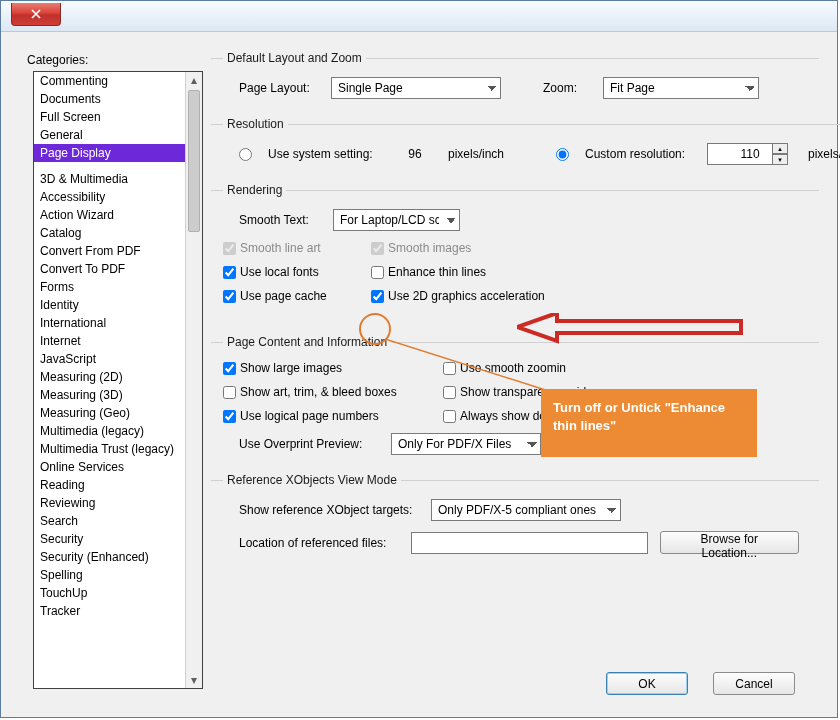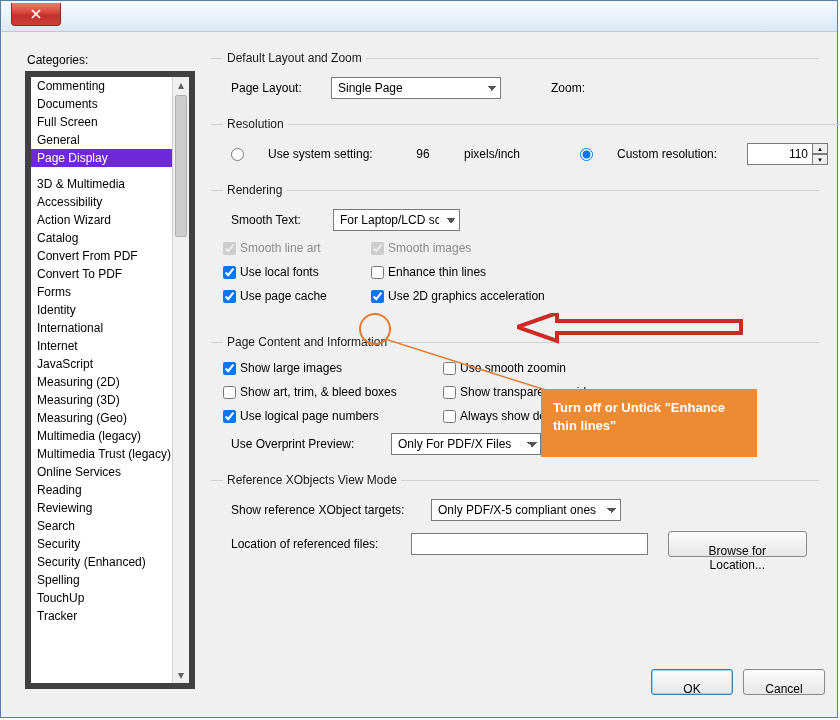--- a/index.html
+++ b/index.html
@@ -4,46 +4,46 @@
 <style>
   html,body{margin:0;padding:0;font-family:"Segoe UI",Tahoma,sans-serif;font-size:12px;color:#000;background:#fff;}
   .window{width:838px;height:718px;border:1px solid #5a7ca0;position:relative;background:linear-gradient(#f3f7fb,#e8eef5 30px,#f0f0f0 30px,#f0f0f0);box-sizing:border-box;}
   .titlebar{height:30px;background:linear-gradient(#f7fbff,#dce8f4);border-bottom:1px solid #b8c9d9;display:flex;align-items:center;padding:0 4px 0 10px;}
   .title-text{flex:1;font-size:12px;color:#2b2b2b;}
   .win-btns{display:flex;gap:0;}
   .close-btn{width:48px;height:22px;border:1px solid #8a2a22;border-radius:0 0 4px 4px;border-top:none;background:linear-gradient(#e97c73,#d9443a 45%,#c1302a 55%,#cf3d37);color:#fff;display:flex;align-items:center;justify-content:center;cursor:pointer;margin-top:-4px;}
   .close-btn svg{width:12px;height:10px;}
   .body{position:absolute;left:8px;right:8px;top:36px;bottom:8px;background:#f0f0f0;}
   .cat-label{position:absolute;left:18px;top:16px;font-size:12px;}
-  .cat-list{position:absolute;left:16px;top:34px;width:170px;height:618px;border:6px solid #404040;background:#fff;overflow:hidden;box-sizing:border-box;}
+  .cat-list{position:absolute;left:24px;top:34px;width:170px;height:618px;border:1px solid #404040;background:#fff;overflow:hidden;box-sizing:border-box;}
   .cat-inner{overflow-y:hidden;height:100%;}
   .cat-item{padding:1px 6px;font-size:12px;line-height:16px;white-space:nowrap;cursor:pointer;}
   .cat-item.selected{background:#6d28d9;color:#fff;}
   .cat-gap{height:8px;}
   .cat-scroll{position:absolute;right:0;top:0;bottom:0;width:16px;background:#f0f0f0;border-left:1px solid #d0d0d0;}
   .cat-scroll .arrow{height:16px;display:flex;align-items:center;justify-content:center;color:#606060;}
   .cat-scroll .thumb{position:absolute;left:2px;right:2px;top:18px;height:140px;background:#cdcdcd;border:1px solid #b0b0b0;border-radius:2px;}
   .right{position:absolute;left:202px;right:10px;top:10px;bottom:50px;}
   fieldset{border:none;border-top:1px solid #d0d0d0;margin:4px 0 10px 0;padding:8px 4px 4px 12px;}
   legend{padding:0 4px;font-size:12px;color:#1a1a1a;}
   label{font-size:12px;}
-  .row{display:flex;align-items:center;gap:20px;margin:4px 8px;}
+  .row{display:flex;align-items:center;gap:12px;margin:4px 16px;}
   select{font-size:12px;border:1px solid #7a7a7a;background:#fff;height:22px;padding:1px 20px 1px 6px;appearance:none;-webkit-appearance:none;background-image:linear-gradient(45deg,transparent 50%,#555 50%),linear-gradient(135deg,#555 50%,transparent 50%);background-position:right 8px center,right 3px center;background-size:5px 5px,5px 5px;background-repeat:no-repeat;}
   input[type=text]{border:1px solid #7a7a7a;height:20px;padding:0 4px;font-size:12px;}
   .radio,.check{width:13px;height:13px;margin:0 4px 0 0;vertical-align:middle;}
   .spin{display:inline-flex;align-items:center;}
-  .spin input{width:36px;text-align:right;padding-left:24px;}
+  .spin input{width:36px;text-align:center;padding-left:24px;}
   .spin-btns{display:flex;flex-direction:column;margin-left:-1px;}
   .spin-btns button{width:16px;height:11px;border:1px solid #7a7a7a;background:#eee;padding:0;font-size:7px;line-height:7px;cursor:pointer;}
   .chk-row{display:inline-flex;align-items:flex-end;margin-right:28px;min-width:170px;}
   .chk-grid{display:grid;grid-template-columns:200px 260px;row-gap:10px;margin-top:4px;}
   .disabled{color:#8a8a8a;}
-  .btn{height:23px;border:1px solid #8a8a8a;background:linear-gradient(#fdfdfd,#e6e6e6);padding:12px 14px;font-size:12px;border-radius:3px;cursor:pointer;}
+  .btn{height:23px;border:1px solid #8a8a8a;background:linear-gradient(#fdfdfd,#e6e6e6);padding:0 14px;font-size:12px;border-radius:3px;cursor:pointer;}
   .btn.default{border-color:#3c7fb1;box-shadow:0 0 0 1px #a0cfee inset;}
-  .footer{position:absolute;right:4px;bottom:14px;display:flex;gap:10px;}
+  .footer{position:absolute;right:34px;bottom:14px;display:flex;gap:25px;}
   
   .annot{position:absolute;pointer-events:none;}
   .circle{position:absolute;width:28px;height:28px;border:2px solid #e07b2e;border-radius:50%;left:350px;top:276px;}
   .arrow-shape{position:absolute;left:508px;top:276px;}
   .callout{position:absolute;left:532px;top:352px;width:216px;height:68px;background:#ec8b34;color:#fff;font-weight:bold;font-size:13px;padding:10px 12px;box-sizing:border-box;line-height:18px;}
   .conn-line{position:absolute;left:376px;top:302px;width:180px;height:60px;}
 </style>
 </head>
 <body>
 
@@ -103,20 +103,21 @@
     </div>
 
     <div class="right">
 
       <fieldset>
         <legend>Default Layout and Zoom</legend>
         <div class="row">
           <label style="width:80px">Page Layout:</label>
           <select style="width:170px"><option>Single Page</option></select>
           <label style="margin-left:30px;width:48px">Zoom:</label>
+          <select style="width:156px"><option>Fit Page</option></select>
         </div>
       </fieldset>
 
       <fieldset>
         <legend>Resolution</legend>
         <div class="row">
           <input type="radio" class="radio" style="">
           <label style="width:120px">Use system setting:</label>
           <span style="width:30px;text-align:center">96</span>
           <span style="margin-left:6px">pixels/inch</span>

